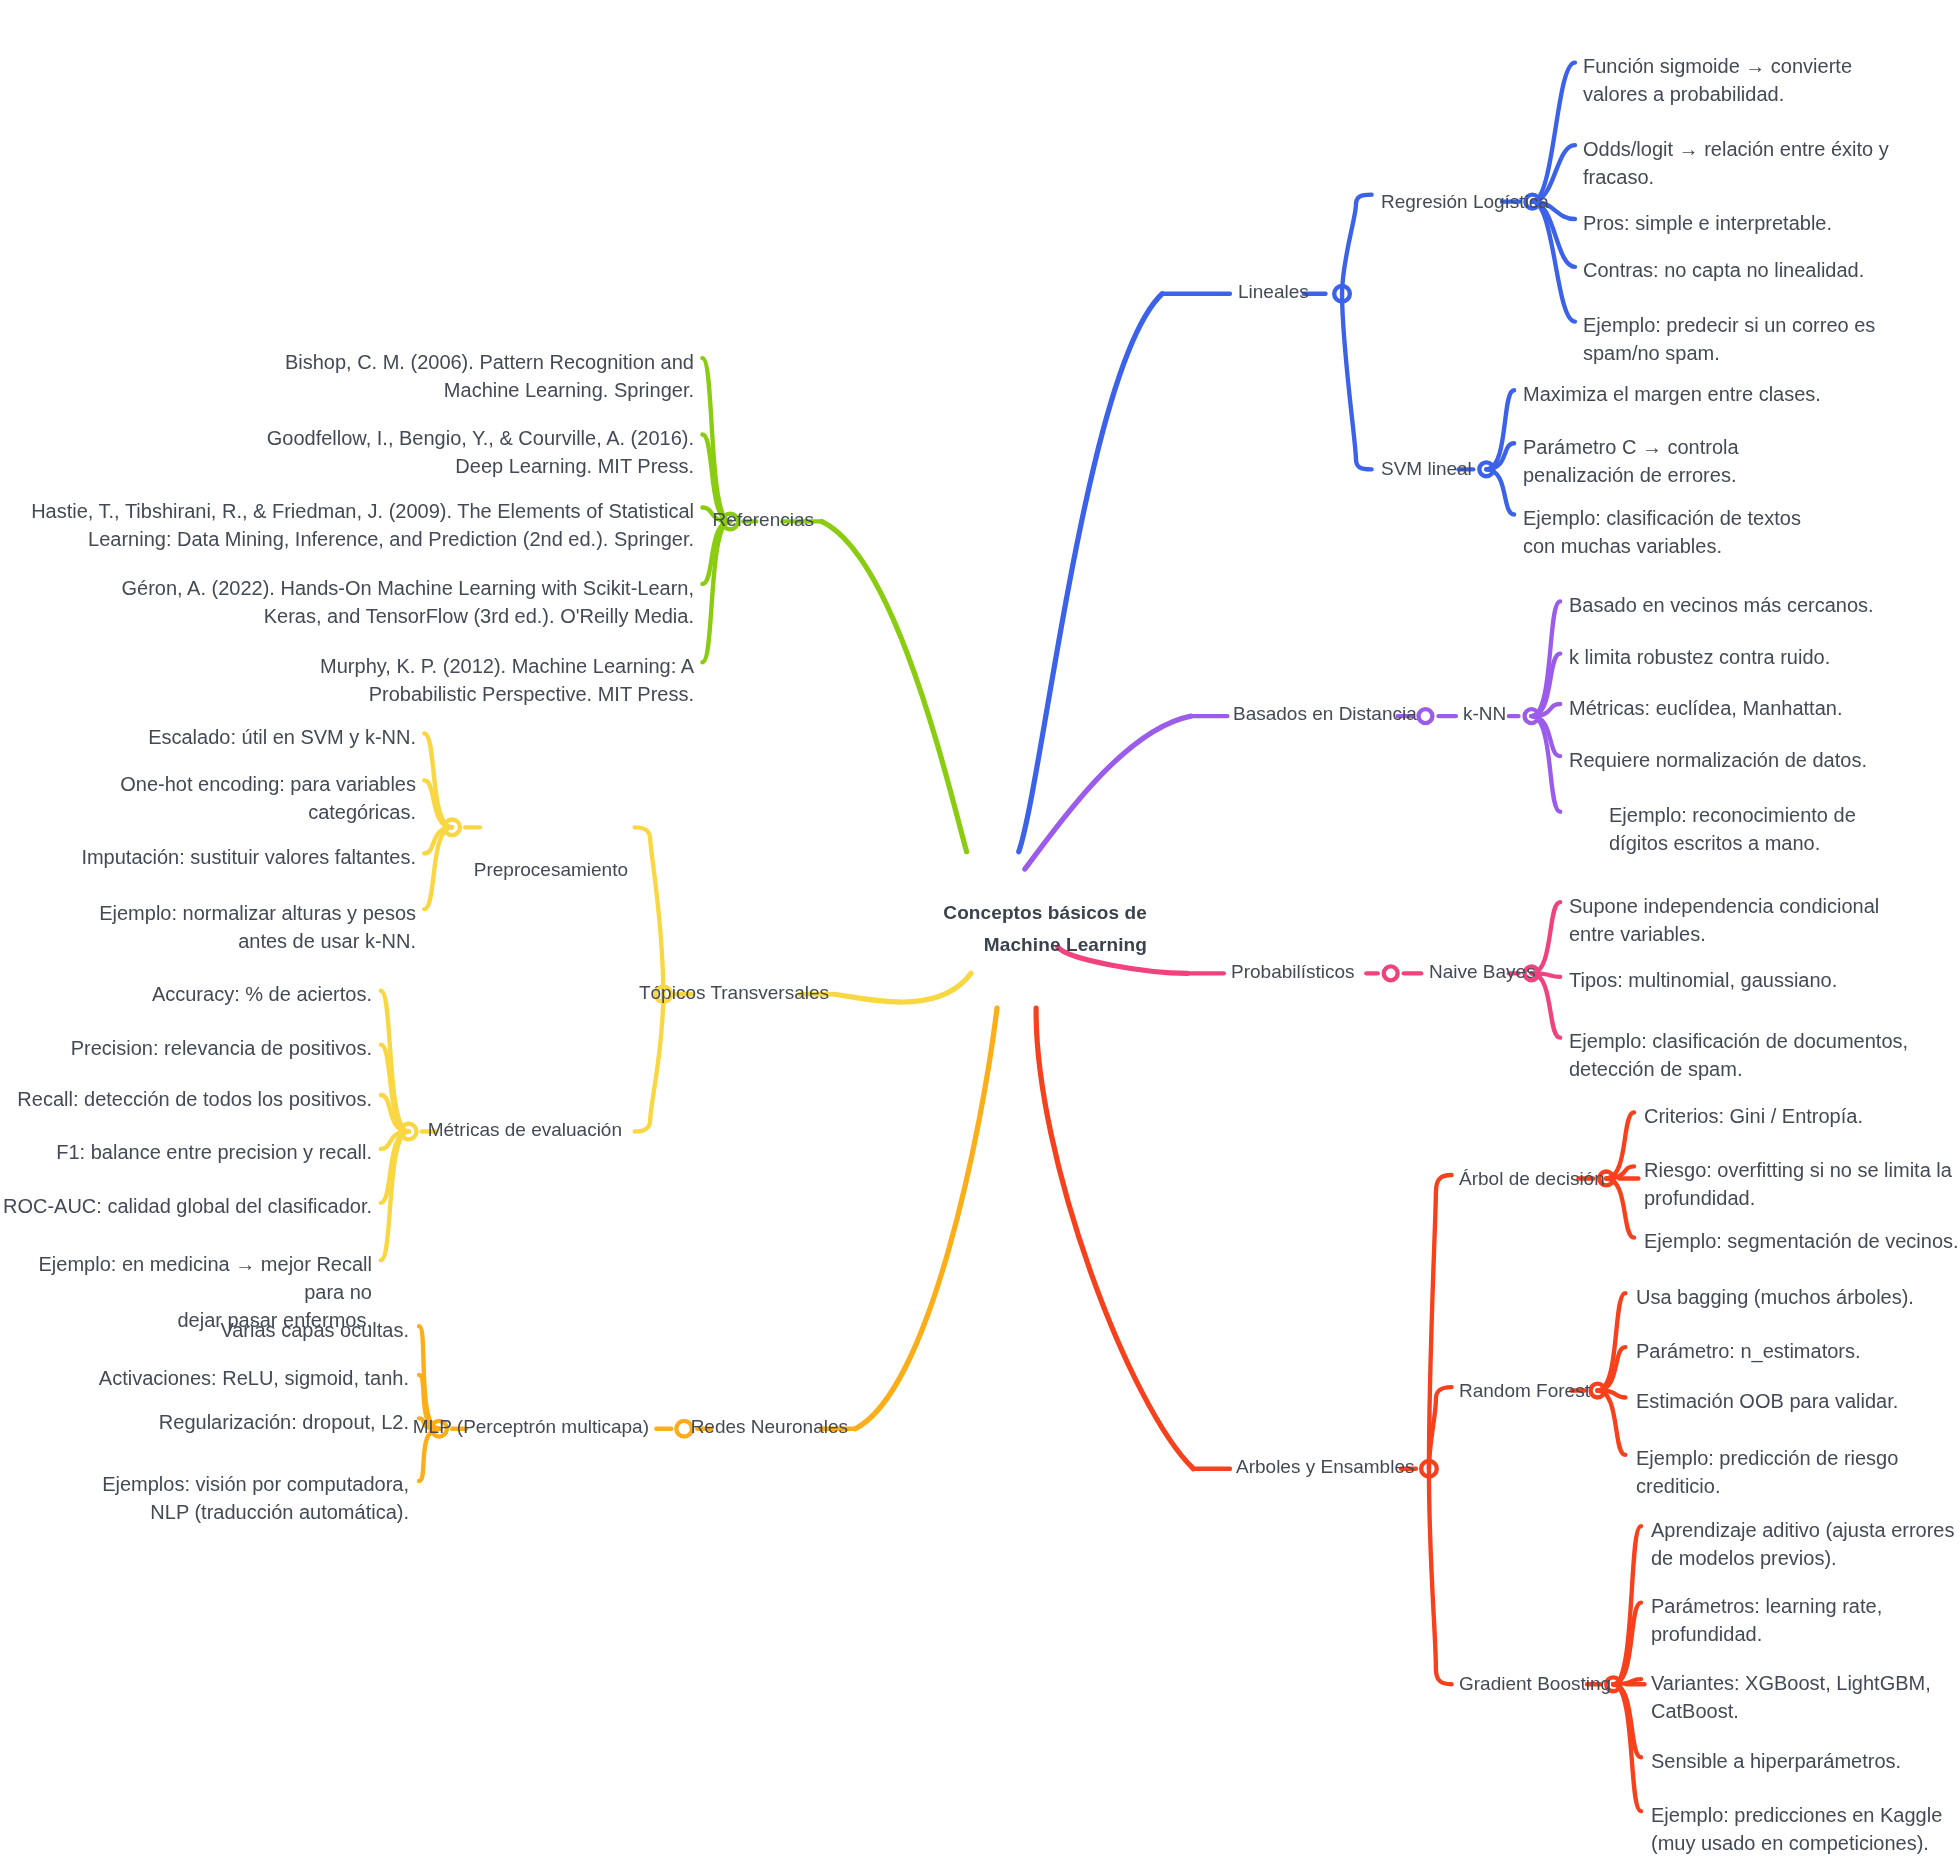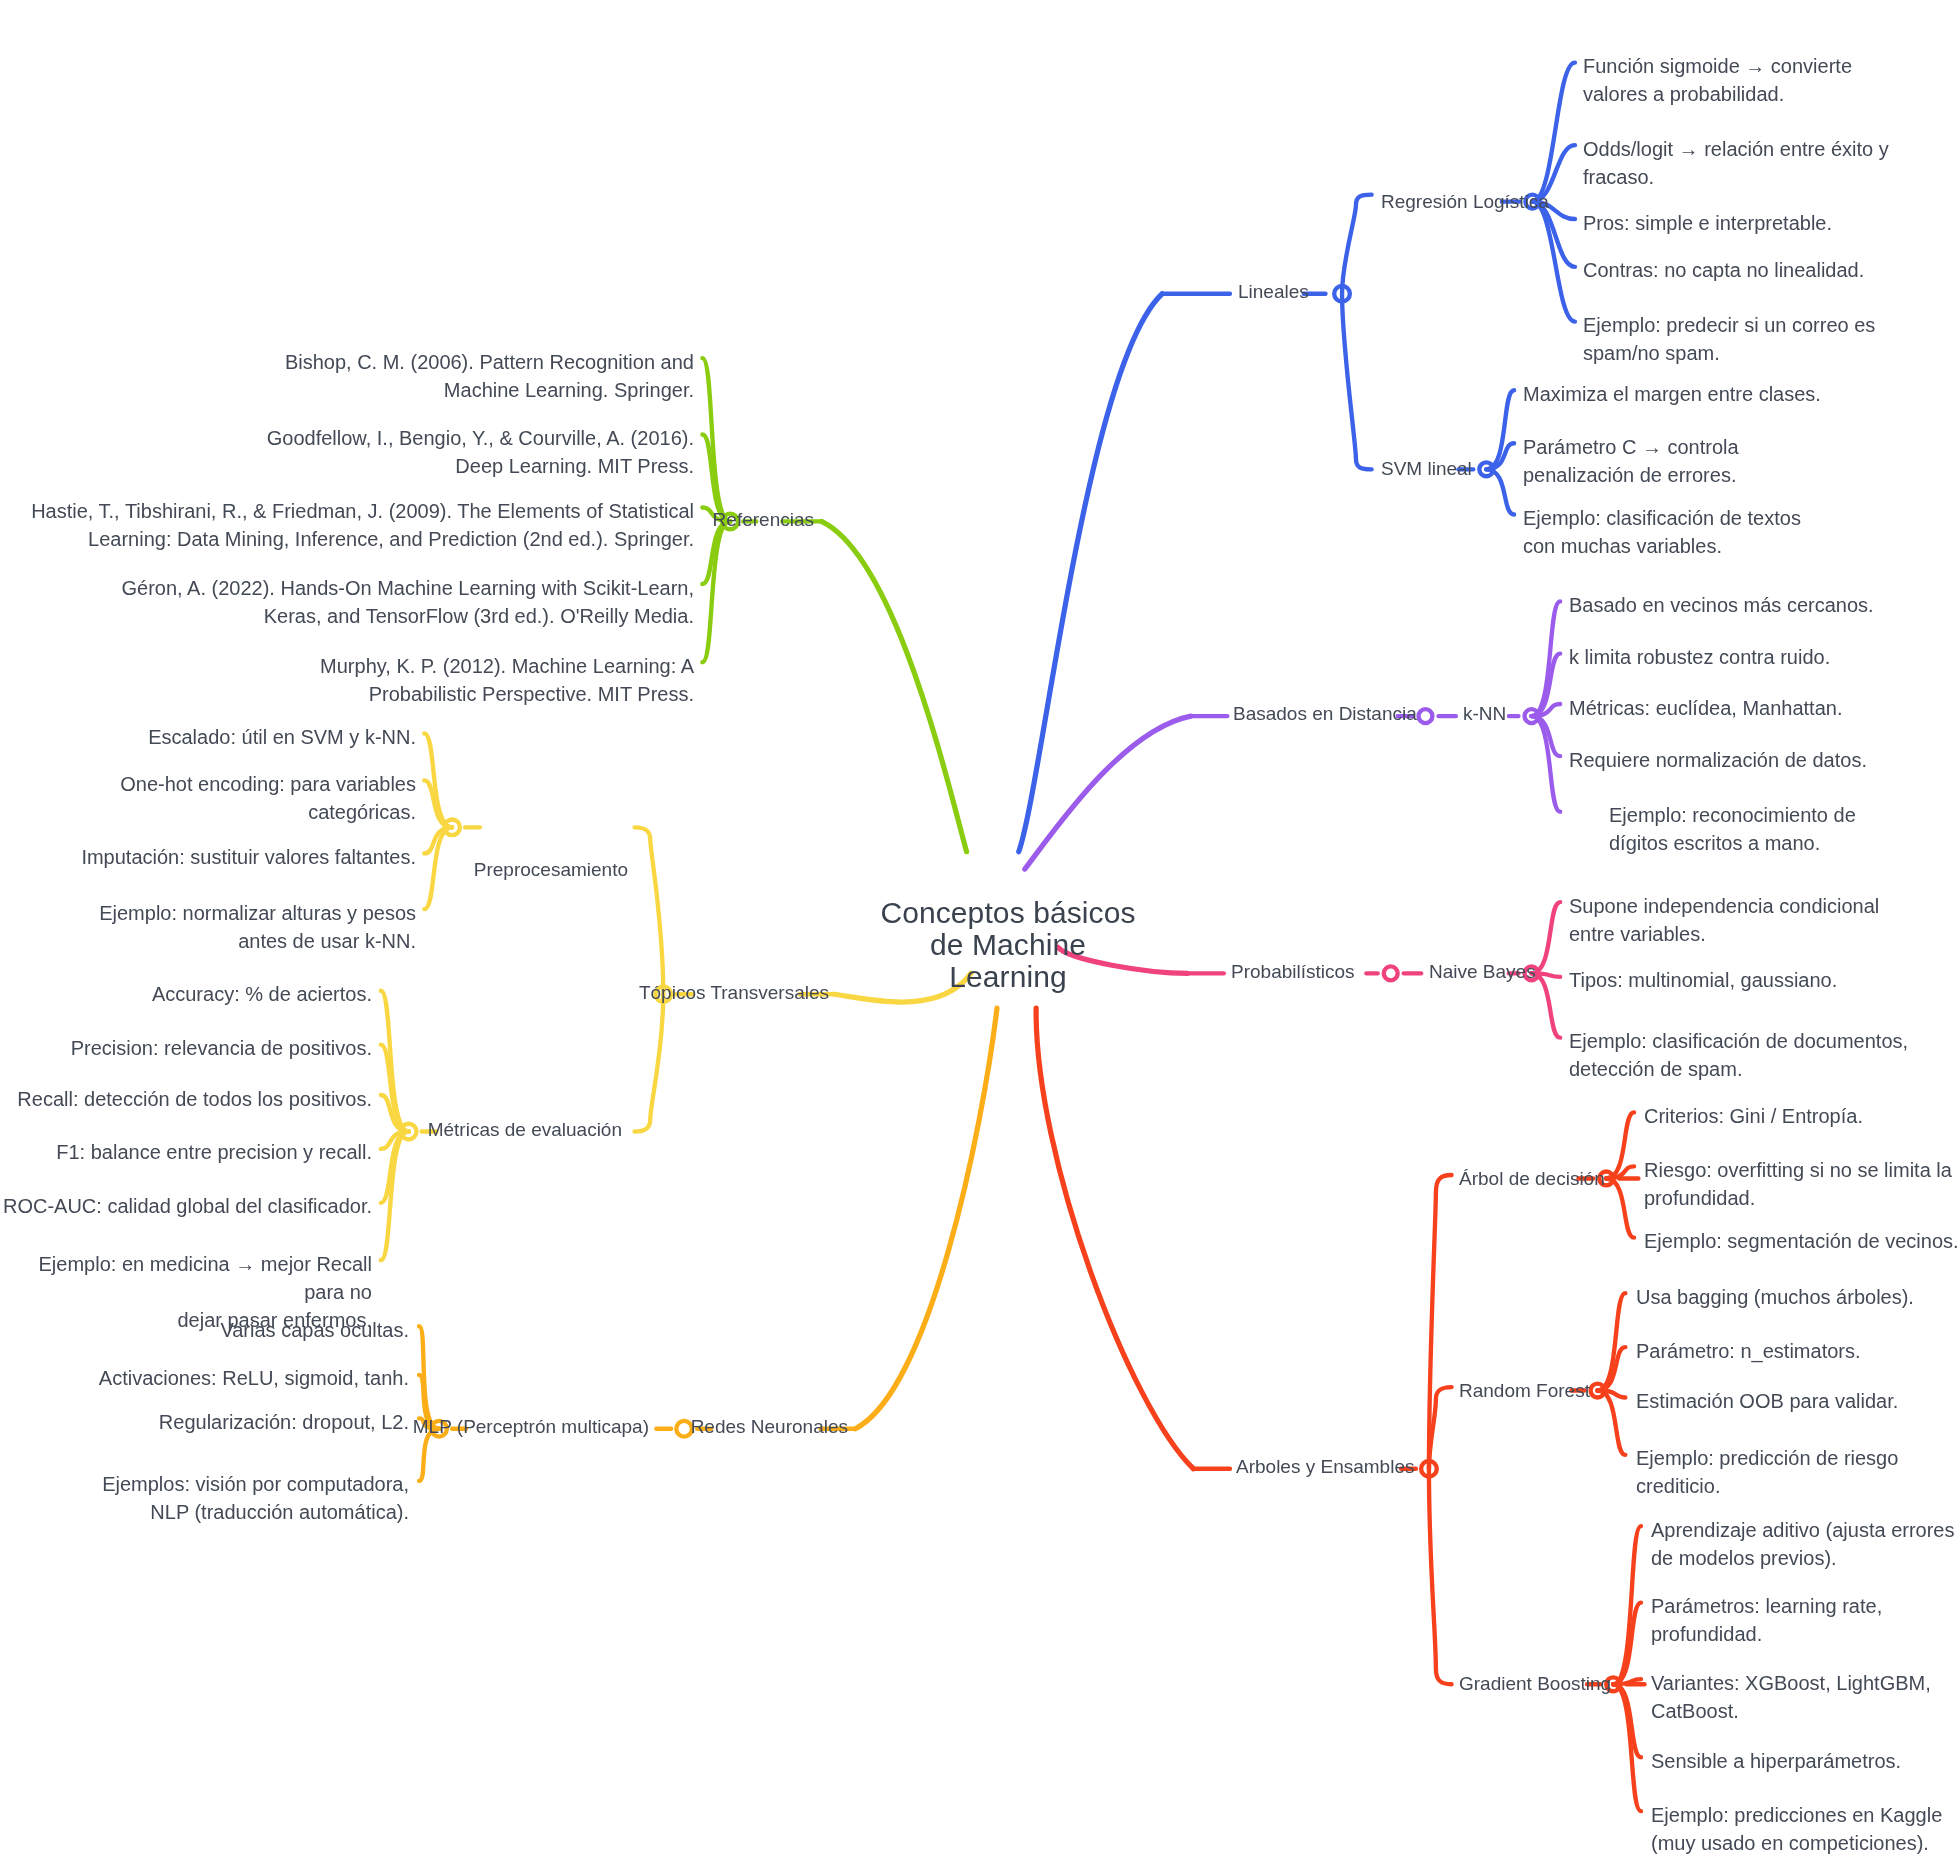--- a/index.html
+++ b/index.html
@@ -3,22 +3,22 @@
 <meta charset="utf-8">
 <style>
   html,body{margin:0;padding:0;background:#ffffff;}
   body{width:1961px;height:1872px;overflow:hidden;
        font-family:"Liberation Sans","DejaVu Sans",sans-serif;color:#3c4450;}
   #canvas{position:relative;width:1961px;height:1872px;background:#ffffff;}
   svg#wires{position:absolute;left:0;top:0;width:1961px;height:1872px;}
   .lbl{position:absolute;font-size:19px;line-height:27px;color:#434a56;white-space:pre-line;}
   .lbl.r{text-align:left;}
   .lbl.l{text-align:right;}
-  .root{position:absolute;font-size:30px;line-height:32px;font-weight:normal;
-        color:#3a424e;text-align:center;letter-spacing:0.1px;}
+  .root{position:absolute;font-size:19px;line-height:32px;font-weight:bold;
+        color:#3a424e;text-align:right;letter-spacing:0.1px;}
   .b1{font-size:20px;line-height:28px;}
 </style>
 </head>
 <body>
 
 <div id="canvas">
   <svg id="wires" viewBox="0 0 2256 2154" xmlns="http://www.w3.org/2000/svg">
       <path d="M 1172 980 C 1200 900 1250 420 1337 338" stroke="#3B62E8" stroke-width="6" fill="none" stroke-linecap="round"></path>
       <path d="M 1337 338 L 1415 338" stroke="#3B62E8" stroke-width="5" fill="none" stroke-linecap="round"></path>
       <circle cx="1544" cy="338" r="9" fill="#ffffff" stroke="#3B62E8" stroke-width="5"></circle>

